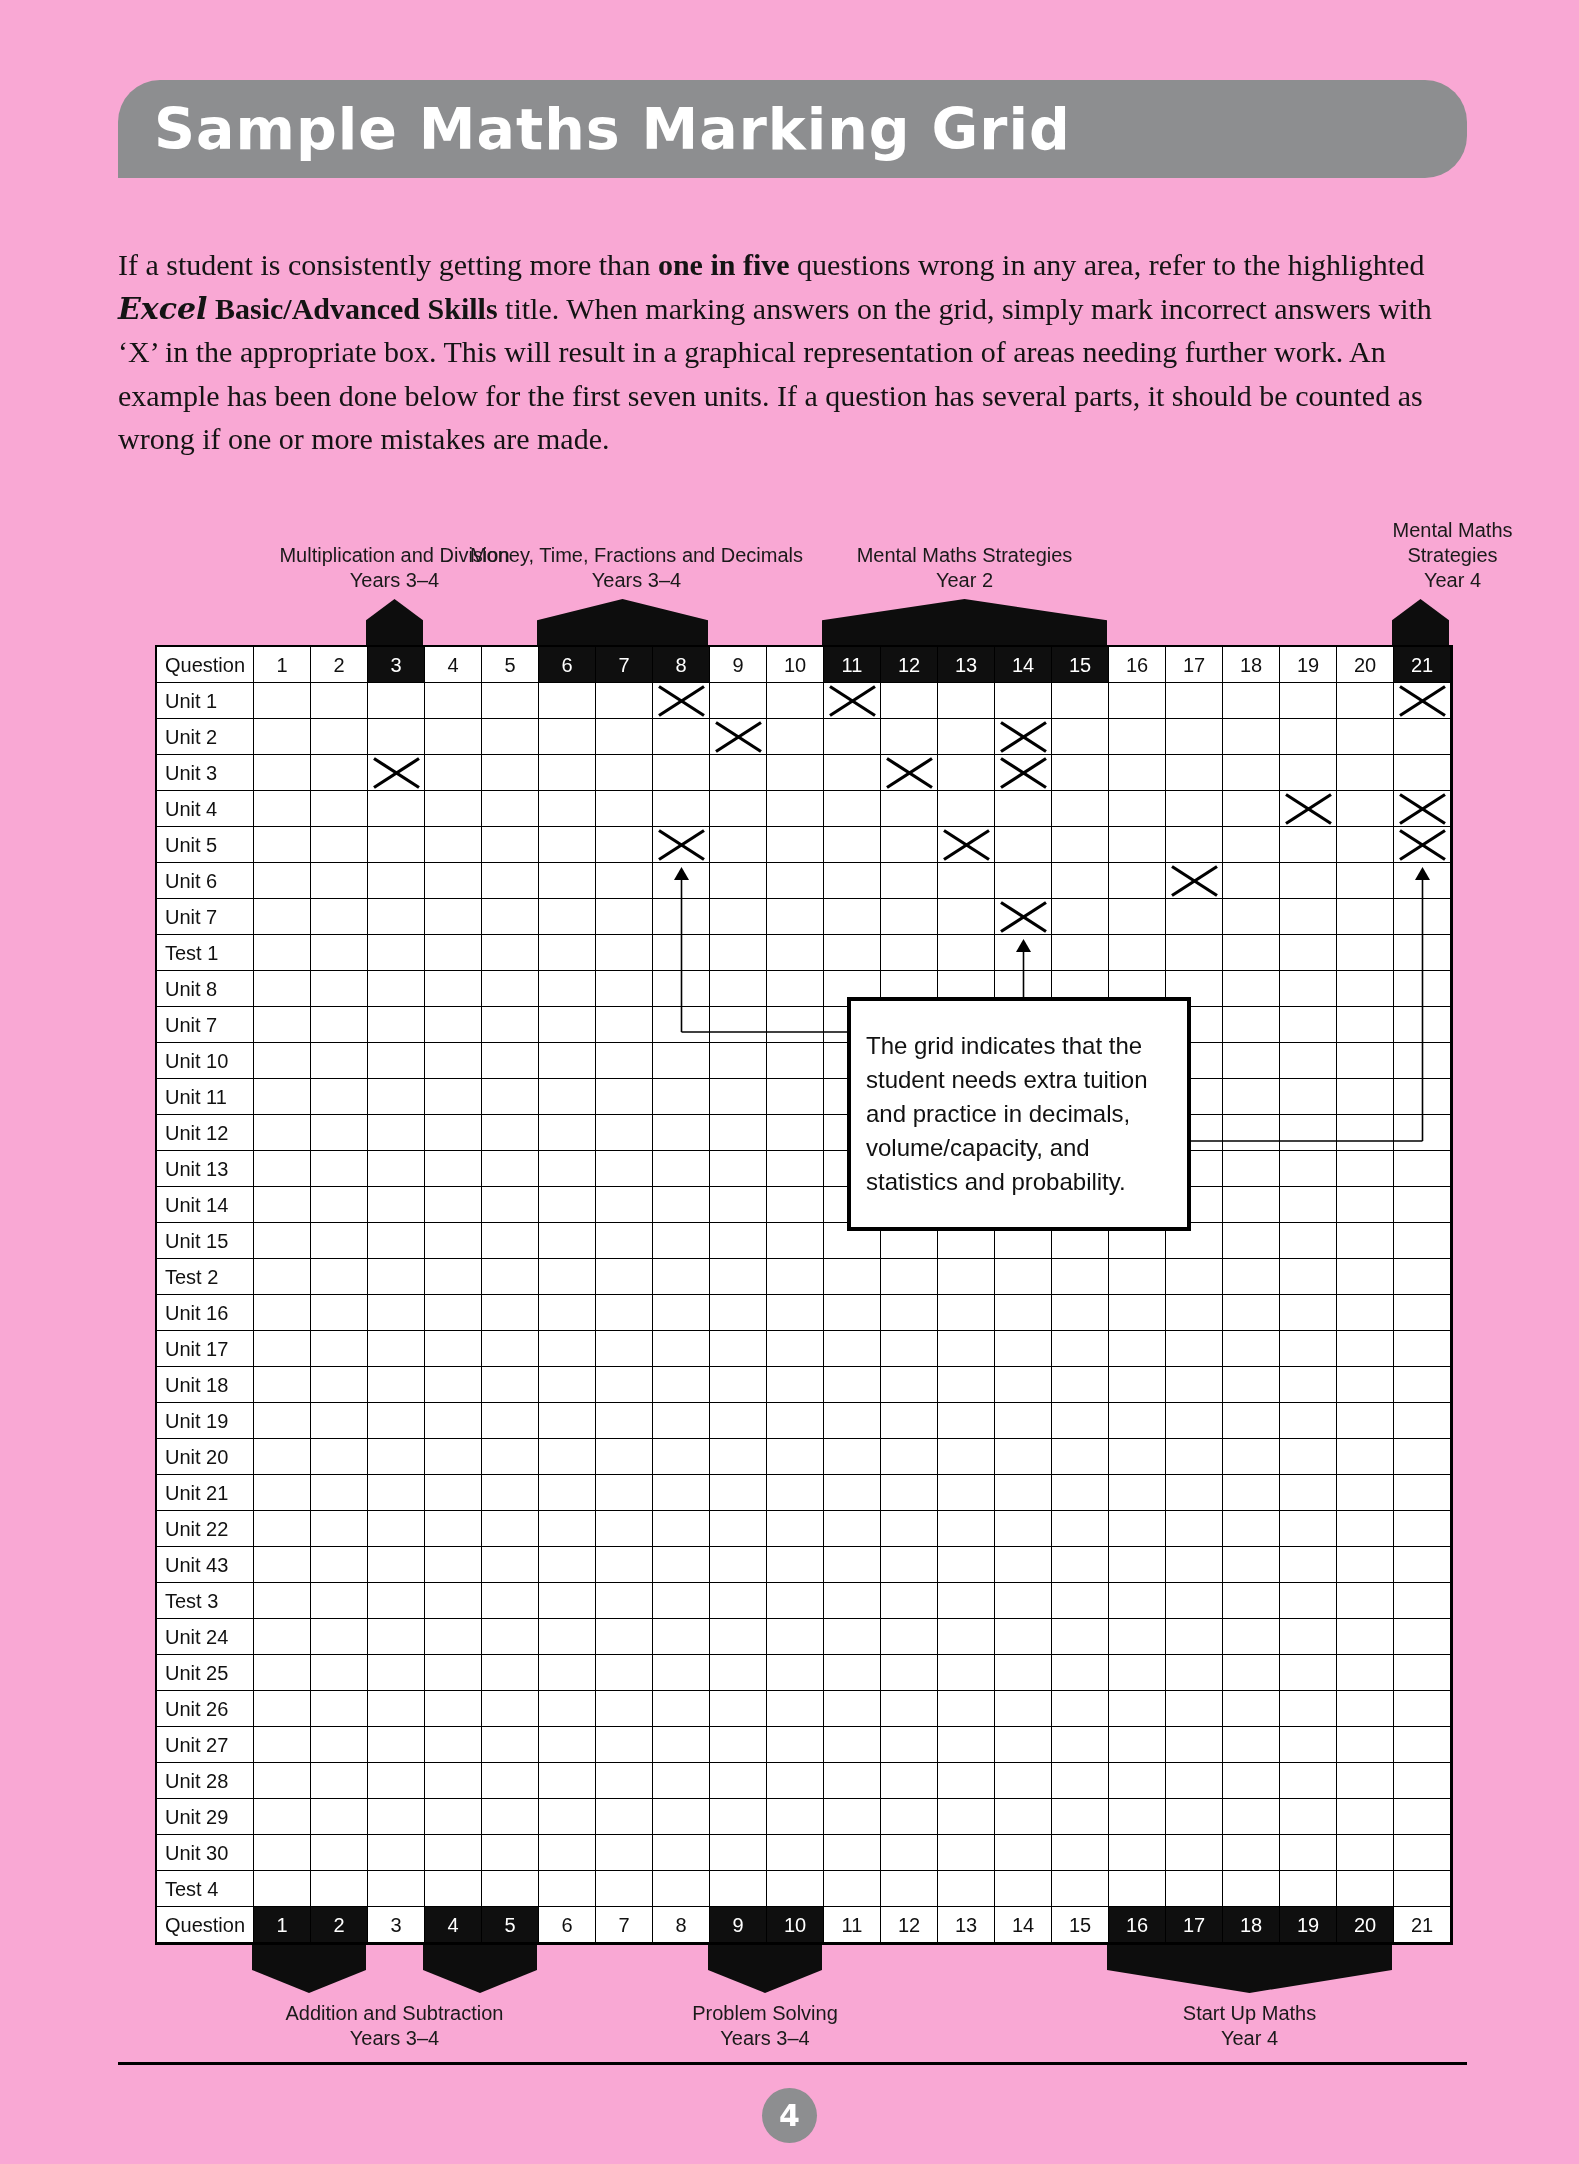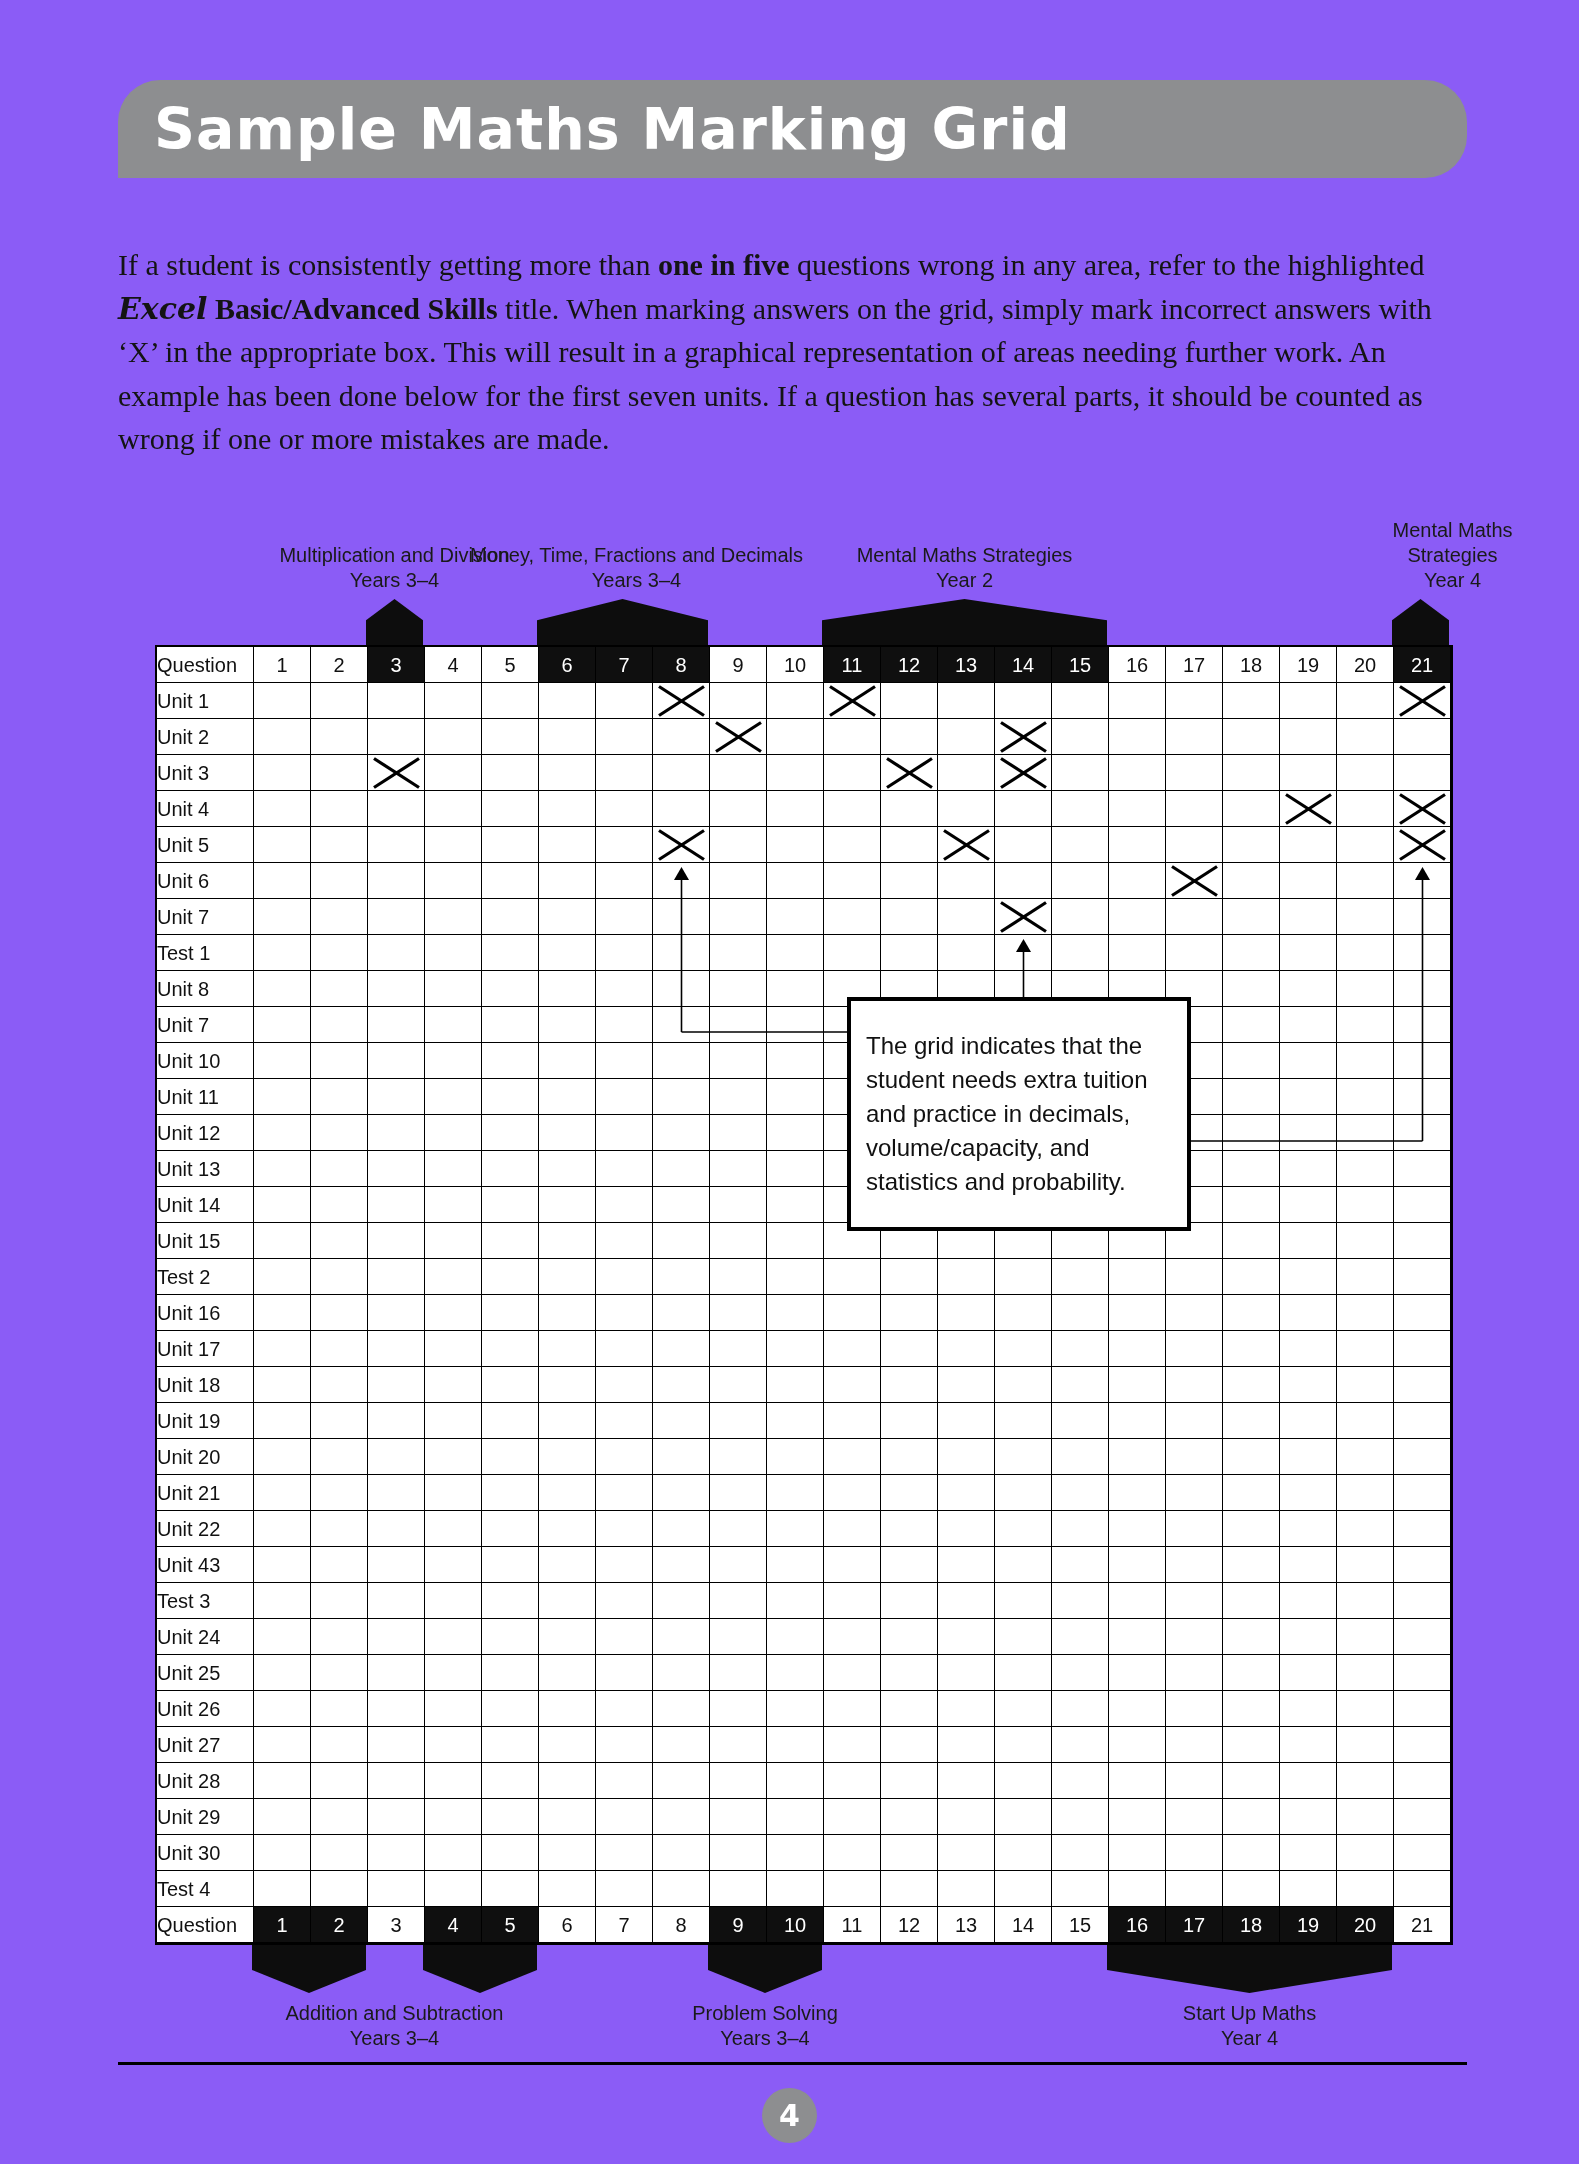--- a/index.html
+++ b/index.html
@@ -1,18 +1,18 @@
 <!DOCTYPE html>
 <html><head>
 <meta charset="utf-8">
 <style>
   * { margin:0; padding:0; box-sizing:border-box; }
   html,body { background:#ffffff; }
   .page {
-    position:relative; width:1579px; height:2164px; background:#8b5cf6;
+    position:relative; width:1579px; height:2164px; background:#f9a8d4;
     font-family:"Liberation Sans", sans-serif; color:#000; overflow:hidden;
   }
 
   
   .title-bar {
     position:absolute; left:118px; top:80px; width:1349px; height:98px;
     background:#8d8e90; border-radius:42px 42px 42px 0;
     display:flex; align-items:center; padding-left:36px;
   }
   .title-bar h1 {
@@ -33,21 +33,21 @@
   .gtable {
     position:absolute; left:0; top:0; box-sizing:content-box;
     width:1294px; height:1296px; border:2px solid #000; background:#fff;
     display:grid; grid-template-columns:97px repeat(21, 57px); grid-auto-rows:36px;
   }
   .cell {
     border-right:1px solid #000; border-bottom:1px solid #000;
     display:flex; align-items:center; justify-content:center;
     font-size:20px; color:#111; overflow:hidden; line-height:1;
   }
-  .cell.lbl { justify-content:flex-start; }
+  .cell.lbl { justify-content:flex-start; padding-left:8px; }
   .cell.black { background:#0f0f0f; color:#ffffff; }
 
   .overlay {
     position:absolute; left:2px; top:2px; width:1294px; height:1296px;
     pointer-events:none; z-index:2;
   }
 
   
   .pent { position:absolute; background:#0d0d0d; height:46px; }
   .pent-top { top:-46px; clip-path:polygon(0 100%, 0 46%, 50% 0, 100% 46%, 100% 100%); }

